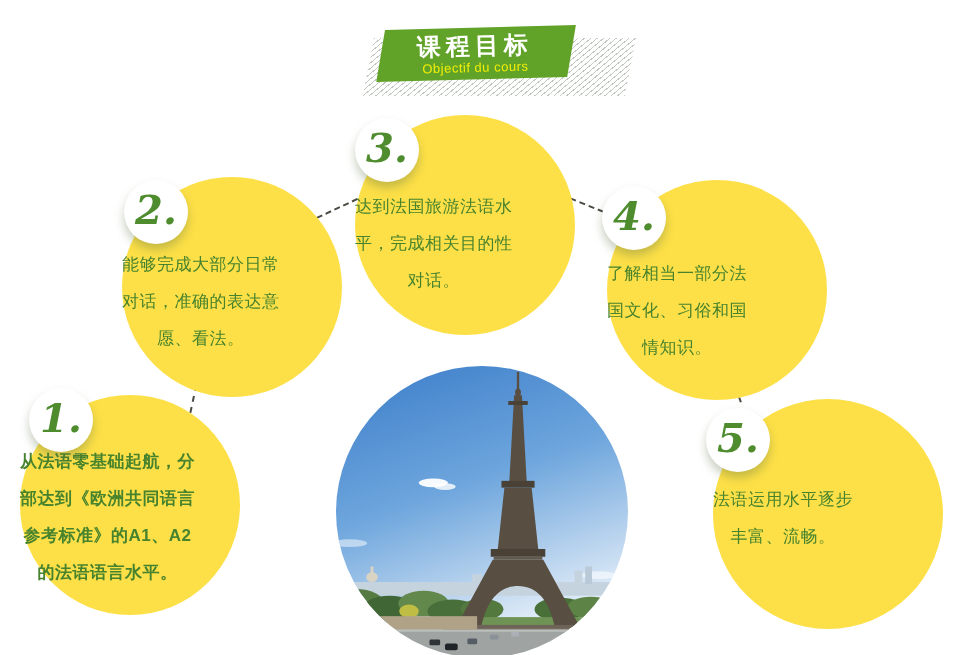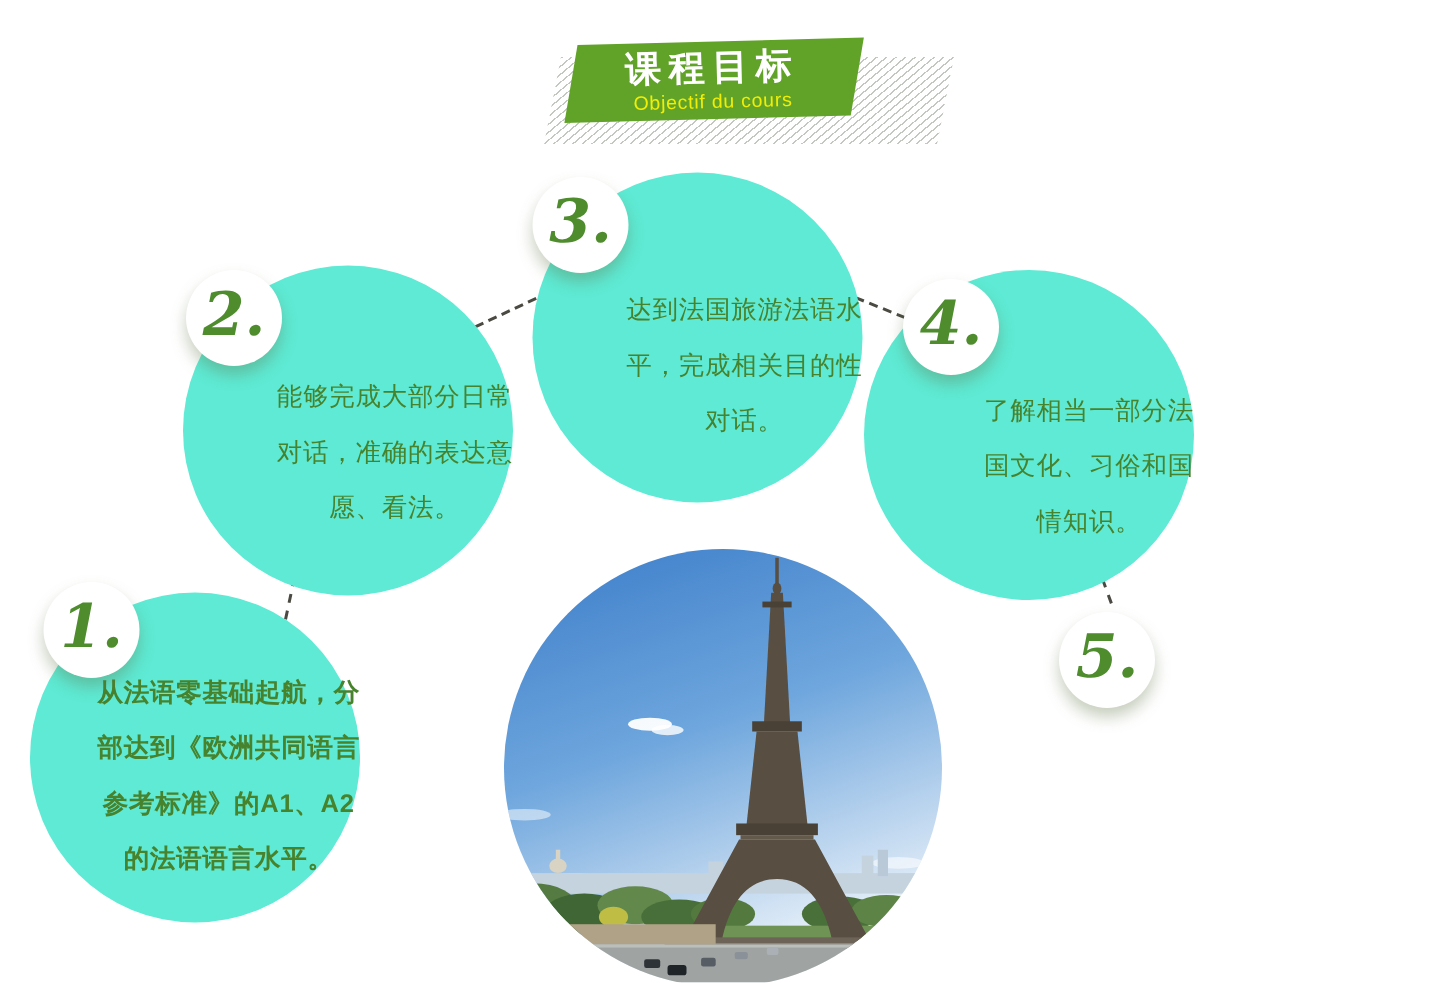--- a/index.html
+++ b/index.html
@@ -11,22 +11,22 @@
     transform:skewX(-11deg);transform-origin:top left;
     background:repeating-linear-gradient(135deg, rgba(145,155,140,.55) 0px, rgba(145,155,140,.55) 1px, transparent 1px, transparent 4.5px);}
   .banner-green{position:absolute;left:385px;top:30px;width:190px;height:52px;
     background:#61a328;transform:skewX(-11deg) rotate(-1.5deg);transform-origin:top left;}
   .banner-text{position:absolute;left:375px;top:33px;width:200px;text-align:center;
     transform:rotate(-1.5deg);}
   .banner-title{font-size:24px;font-weight:bold;color:#ffffff;letter-spacing:5px;line-height:26px;}
   .banner-subtitle{font-size:13px;color:#f1ee06;letter-spacing:.5px;line-height:15px;margin-top:1px;}
 
   
-  .goal-circle{position:absolute;border-radius:50%;background:#5eead4;
-    display:flex;align-items:center;justify-content:flex-end;}
+  .goal-circle{position:absolute;border-radius:50%;background:#fde047;
+    display:flex;align-items:center;justify-content:flex-start;}
   .goal-text{white-space:pre-line;text-align:center;color:#47822d;
     font-size:17px;line-height:37px;letter-spacing:.5px;}
 
   
   .badge{position:absolute;width:64px;height:64px;border-radius:50%;background:#ffffff;
     box-shadow:0 6px 10px rgba(95,115,70,.35);
     display:flex;align-items:center;justify-content:center;z-index:3;}
   .badge span{font-family:"DejaVu Serif",serif;font-style:italic;font-weight:bold;
     font-size:40px;color:#4e8c2e;transform:translateY(-3px);}
 
@@ -55,33 +55,37 @@
   <div class="dash" style="left:552px;top:190px;width:95px;transform:rotate(22deg);"></div>
   <div class="dash" style="left:731px;top:374px;width:29px;transform:rotate(70deg);"></div>
 
   <div class="goal-circle" style="left:20px;top:395px;width:220px;height:220px;font-weight:bold;">
     <div class="goal-text" style="transform:translateY(12px);">从法语零基础起航，分
 部达到《欧洲共同语言
 参考标准》的A1、A2
 的法语语言水平。</div>
   </div>
   <div class="goal-circle" style="left:122px;top:177px;width:220px;height:220px;">
-    <div class="goal-text" style="transform:translateY(14px);margin-left:36px;">能够完成大部分日常
+    <div class="goal-text" style="transform:translateY(14px);">能够完成大部分日常
 对话，准确的表达意
 愿、看法。</div>
   </div>
   <div class="goal-circle" style="left:355px;top:115px;width:220px;height:220px;">
     <div class="goal-text" style="transform:translateY(18px);">达到法国旅游法语水
 平，完成相关目的性
 对话。</div>
   </div>
-  <div class="goal-circle" style="left:576px;top:180px;width:220px;height:220px;">
+  <div class="goal-circle" style="left:607px;top:180px;width:220px;height:220px;">
     <div class="goal-text" style="transform:translateY(20px);">了解相当一部分法
 国文化、习俗和国
 情知识。</div>
+  </div>
+  <div class="goal-circle" style="left:713px;top:399px;width:230px;height:230px;">
+    <div class="goal-text" style="transform:translateY(4px);">法语运用水平逐步
+丰富、流畅。</div>
   </div>
 
   <div class="badge" style="left:29px;top:388px;">
       <span>1.</span>
     </div>
   <div class="badge" style="left:124px;top:180px;">
       <span>2.</span>
     </div>
   <div class="badge" style="left:355px;top:118px;">
       <span>3.</span>

